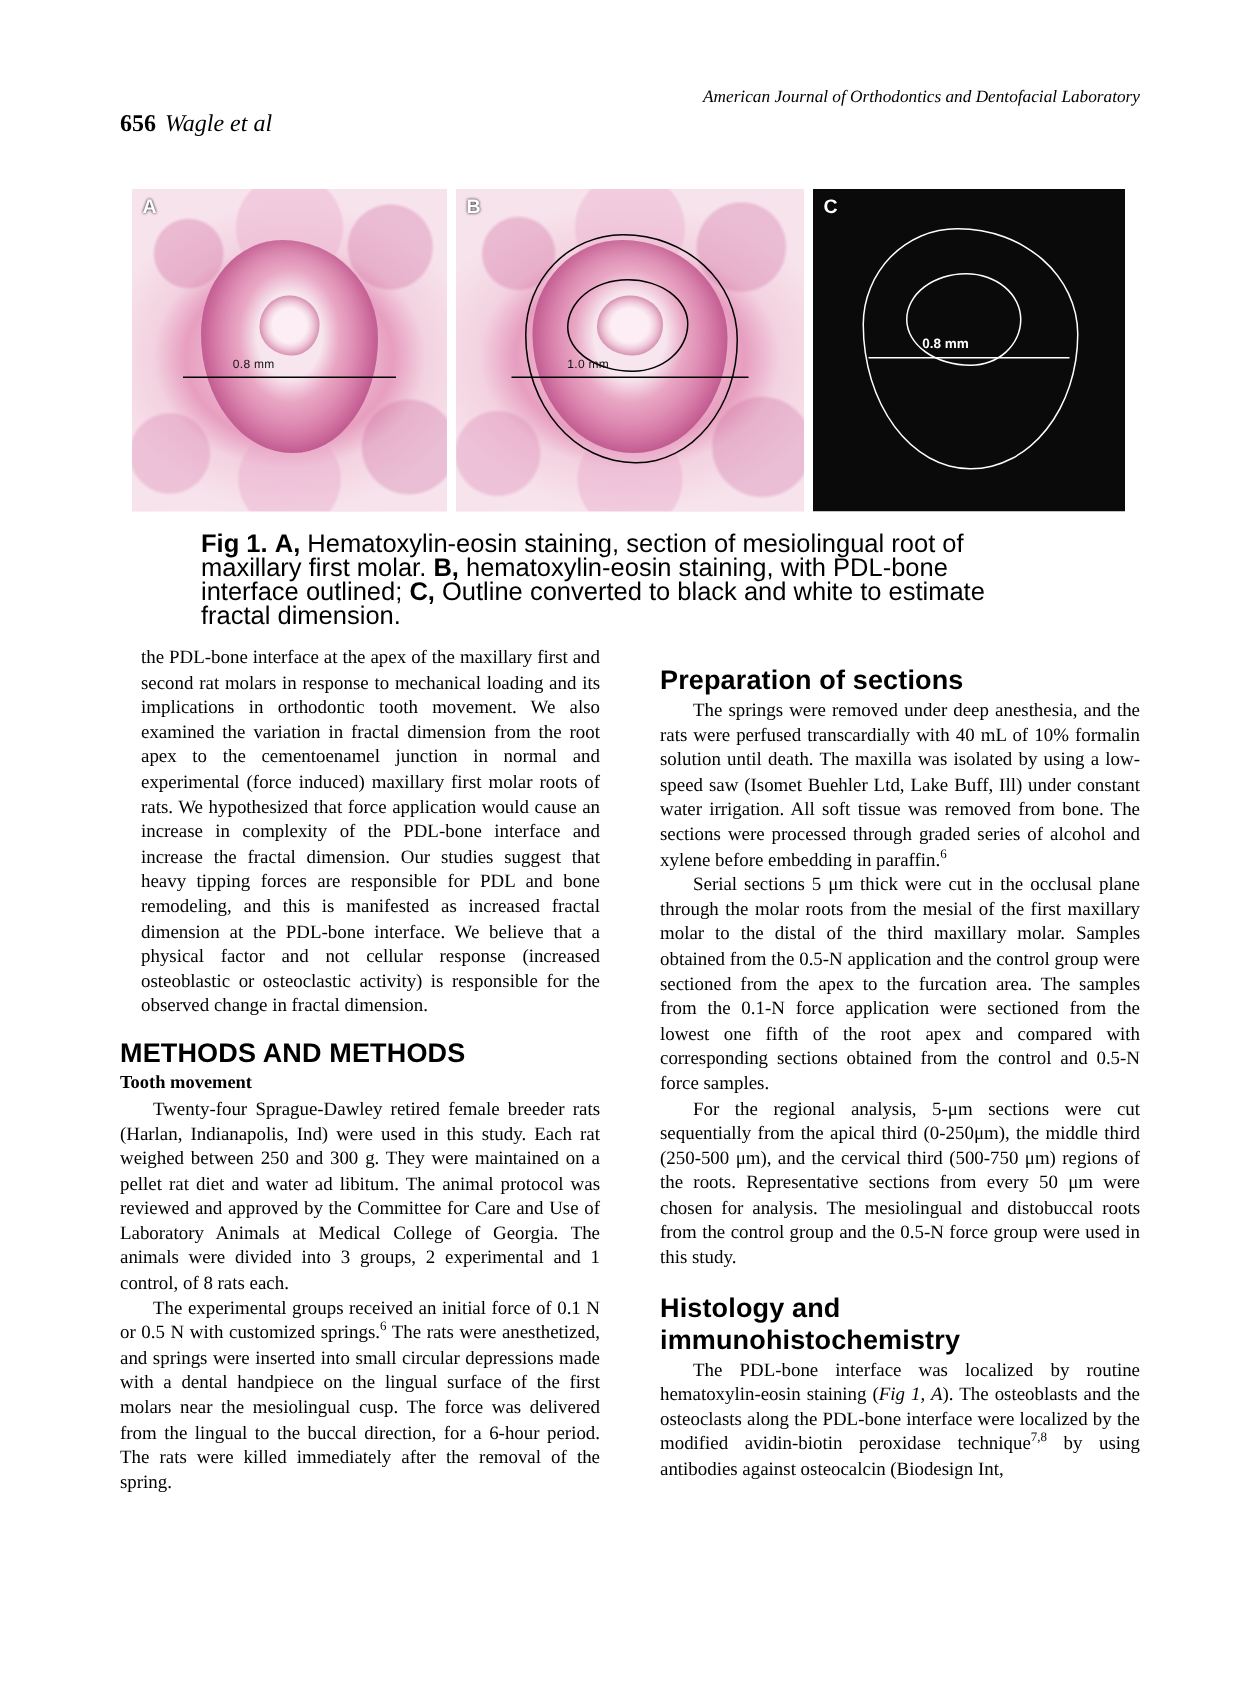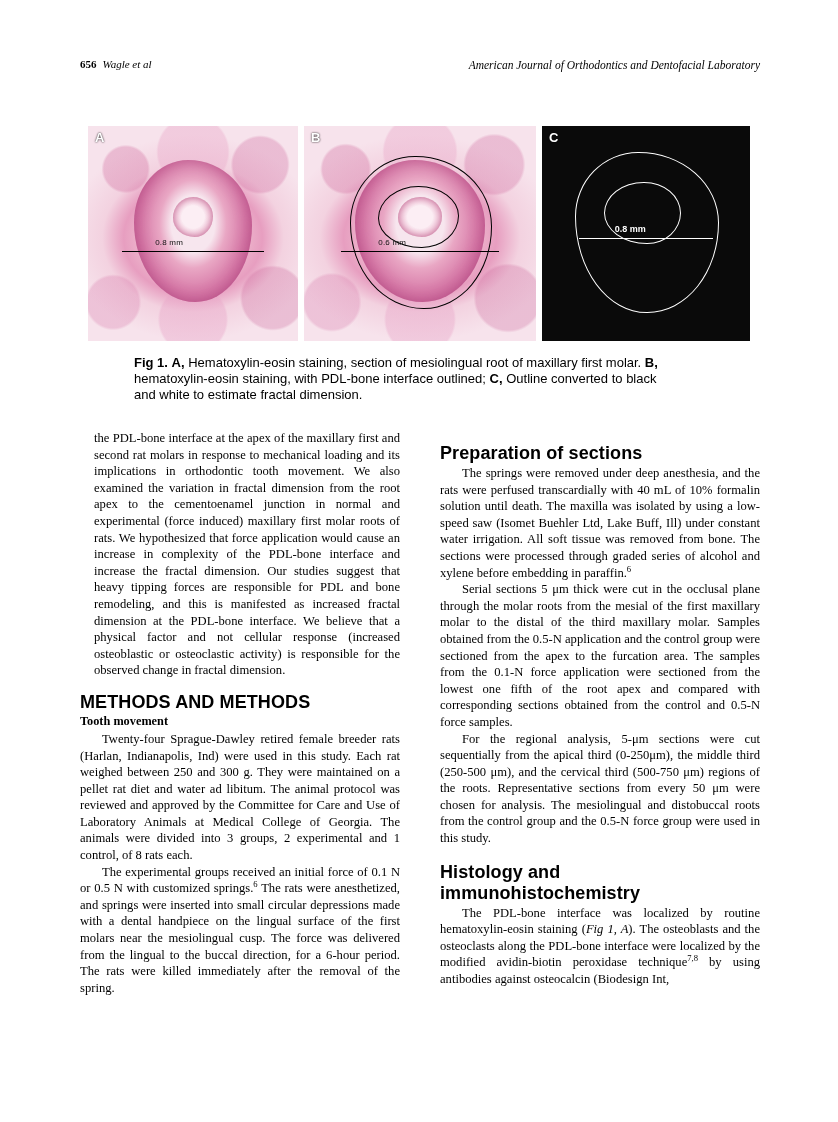--- a/index.html
+++ b/index.html
@@ -27,22 +27,22 @@
   .running-head {
     position: absolute;
     left: 80px;
     top: 58px;
     width: 680px;
     height: 40px;
   }
   .rh-left {
     position: absolute;
     left: 0;
-    top: 0;
-    font-size: 11px;
+    top: 16px;
+    font-size: 16px;
     font-style: italic;
   }
   .rh-left .pageno {
     font-style: normal;
     font-weight: bold;
     margin-right: 6px;
   }
   .rh-right {
     position: absolute;
     right: 0;
@@ -203,21 +203,21 @@
     font-size: 9px;
     color: #ffffff;
     font-weight: bold;
   }
 
   .fig-caption {
     margin-top: 14px;
     margin-left: 46px;
     margin-right: 80px;
     font-family: "Liberation Sans", sans-serif;
-    font-size: 13px;
+    font-size: 17px;
     line-height: 16px;
     text-align: left;
   }
   .fig-caption .lbl { font-weight: bold; }
 
   
   .columns {
     position: absolute;
     left: 80px;
     top: 430px;
@@ -282,21 +282,21 @@
         <div class="scale-text">0.8 mm</div>
         <div class="panel-label">A</div>
       </div>
 
       <div class="fig-panel b">
         <div class="histo"></div>
         <div class="root-ring"></div>
         <div class="ring-outline"></div>
         <div class="ring-outline inner"></div>
         <div class="scalebar"></div>
-        <div class="scale-text">0.6 mm</div>
+        <div class="scale-text">1.0 mm</div>
         <div class="panel-label">B</div>
       </div>
 
       <div class="fig-panel c">
         <div class="bw"></div>
         <div class="bw-shape"></div>
         <div class="bw-shape2"></div>
         <div class="bw-bar"></div>
         <div class="bw-text">0.8 mm</div>
         <div class="panel-label dark">C</div>

